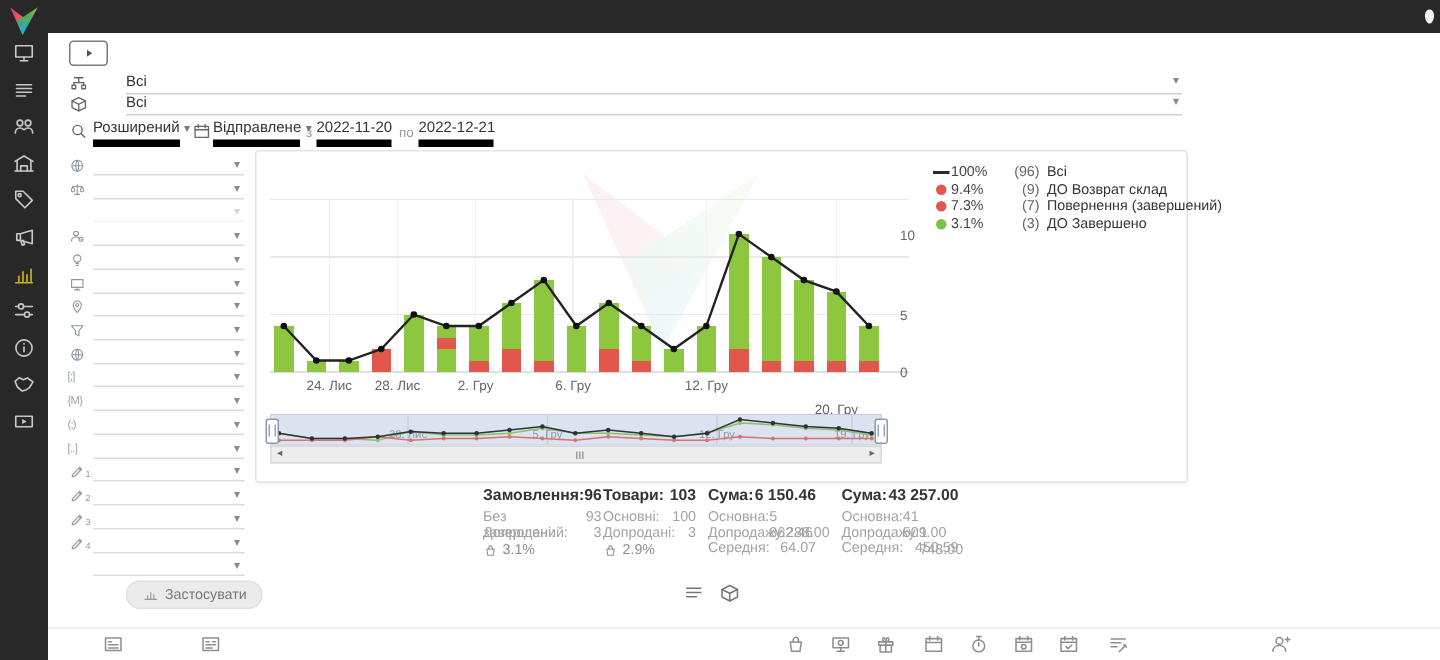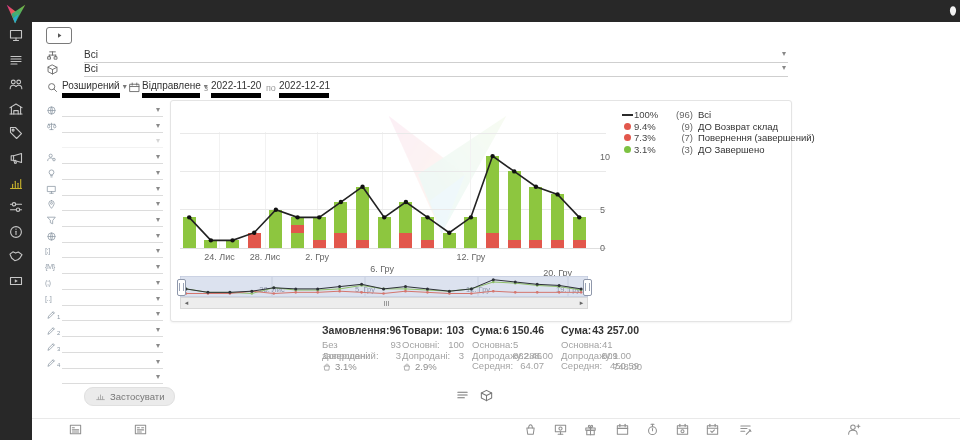--- a/index.html
+++ b/index.html
@@ -492,21 +492,21 @@
       <span class="lg-lb">ДО Завершено</span>
     </div>
   </div>
 <div id="axis-labels">
     <span class="ylab" style="left: 600px; top: 243px;">0</span>
     <span class="ylab" style="left: 600px; top: 204.7px;">5</span>
     <span class="ylab" style="left: 600px; top: 152px;">10</span>
     <span class="xlab" style="left: 195.538px; top: 252px;">24. Лис</span>
     <span class="xlab" style="left: 241.045px; top: 252px;">28. Лис</span>
     <span class="xlab" style="left: 293.053px; top: 252px;">2. Гру</span>
-    <span class="xlab" style="left: 358.063px; top: 252px; margin-top: 12px;">6. Гру</span>
+    <span class="xlab" style="left: 358.063px; top: 252px;">6. Гру</span>
     <span class="xlab" style="left: 446.91px; top: 252px;">12. Гру</span>
     <span class="xlab" style="left: 533.59px; top: 252px; margin-top: 16px;">20. Гру</span>
   </div>
 
 <div id="nav-holder" style="position: absolute; left: 180px; top: 276px;">
     <svg width="408" height="21">
       <rect x="0" y="0" width="408" height="21" fill="#dce2ef" stroke="#b9c2d8" stroke-width="1"></rect>
       <line x1="92" y1="1" x2="92" y2="20" stroke="#c6cede" stroke-width="1"></line>
       <line x1="185" y1="1" x2="185" y2="20" stroke="#c6cede" stroke-width="1"></line>
       <line x1="298" y1="1" x2="298" y2="20" stroke="#c6cede" stroke-width="1"></line>

